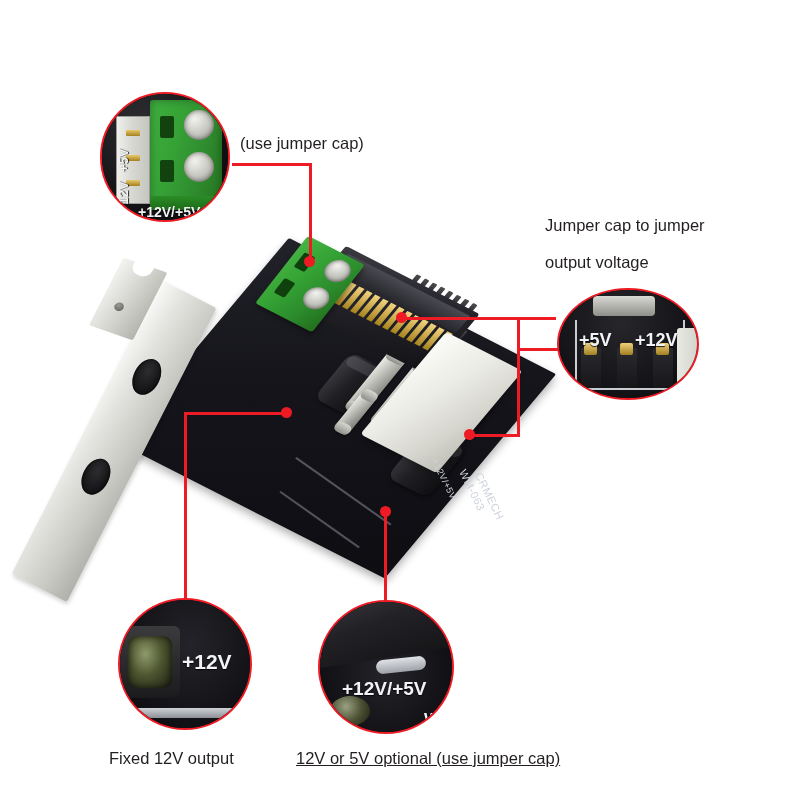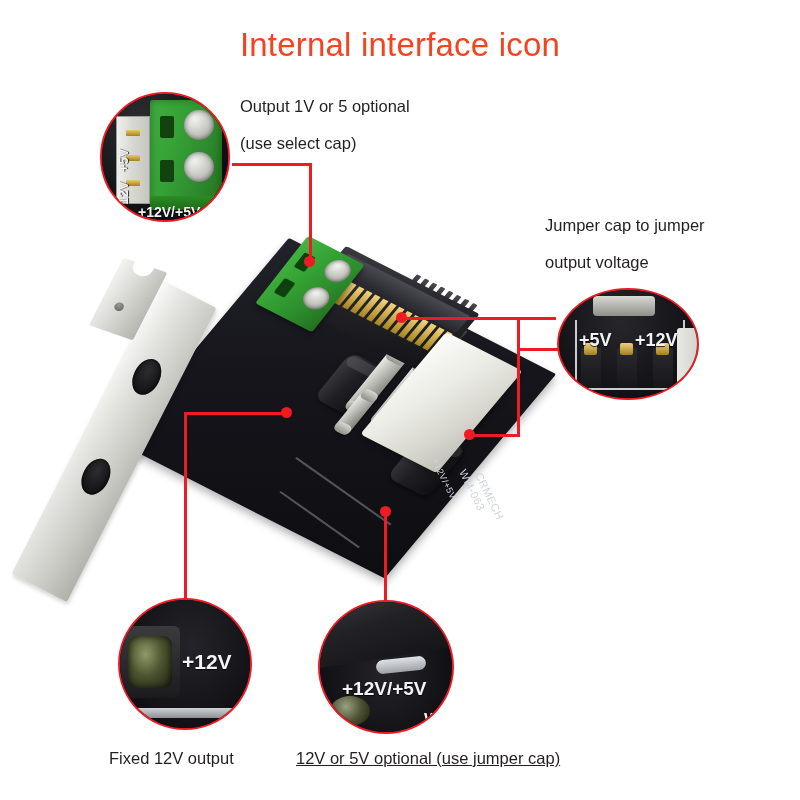--- a/index.html
+++ b/index.html
@@ -388,21 +388,20 @@
     width: 5px; height: 16px;
     background: linear-gradient(180deg,#4b4b50,#1d1d21);
     border-radius: 1px;
   }
 </style>
 </head>
 <body>
 
 <div id="page">
 
-  <div id="title">Internal interface icon</div>
 
   <div id="product">
 
     <div id="pcb" class="part">
       <div class="silkline" style="left:150px;top:200px;width:120px;transform:rotate(8deg);"></div>
       <div class="silkline" style="left:160px;top:236px;width:100px;transform:rotate(8deg);"></div>
     </div>
 
     <div class="pinrow" style="left:258px;top:52px;">
       <i></i>
@@ -528,22 +527,21 @@
         <div class="slot a"></div>
         <div class="slot b"></div>
         <div class="base"></div>
       </div>
       <span class="cl-label vert" style="left:14px;top:78px;font-size:13px;">+5V</span>
       <span class="cl-label vert" style="left:14px;top:118px;font-size:13px;">+12V</span>
       <span class="cl-label" style="left:36px;top:110px;font-size:14px;">+12V/+5V</span>
     </div>
   </div>
 
-  <div class="anno" style="left:240px;top:98px;">Output 1V or 5 optional</div>
-  <div class="anno" style="left:240px;top:135px;">(use select cap)</div>
+  <div class="anno" style="left:240px;top:135px;">(use jumper cap)</div>
 
   <div class="anno" style="left:545px;top:217px;">Jumper cap to jumper</div>
   <div class="anno" style="left:545px;top:254px;">output voltage</div>
 
   <div id="c2" class="callout" style="left:557px;top:288px;width:142px;height:112px;">
     <div class="inner">
       <div class="pcb"></div>
       <div class="cap"></div>
       <div class="silk" style="left:16px;top:30px;width:2px;height:70px;"></div>
       <div class="silk" style="left:16px;top:98px;width:110px;height:2px;"></div>

